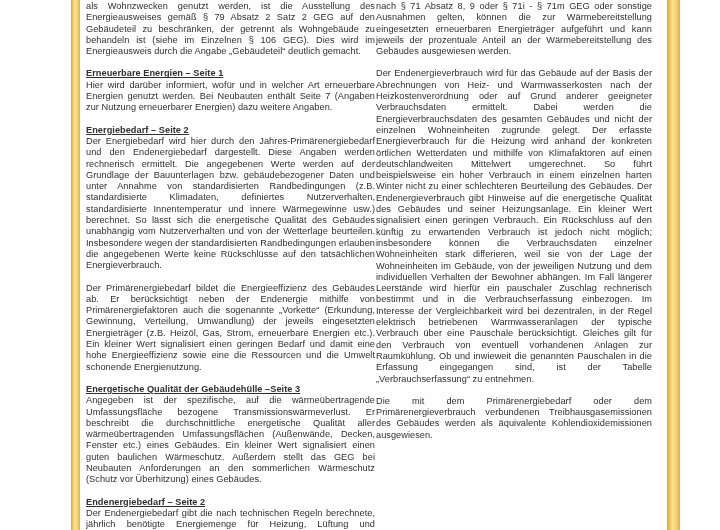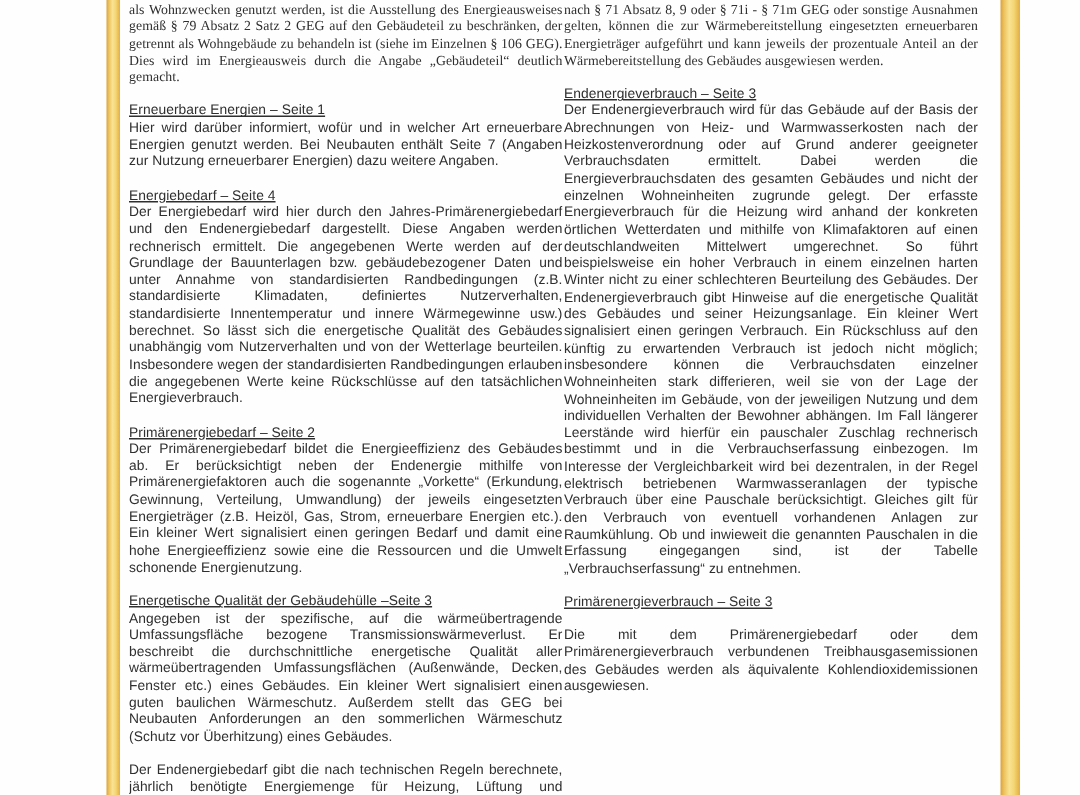--- a/index.html
+++ b/index.html
@@ -29,23 +29,23 @@
     height: 529px;
     overflow: hidden;
     font-size: 9.2px;
     line-height: 11.3px;
     text-align: justify;
     letter-spacing: 0.05px;
   }
   .column-left  { left: 86px;  width: 289px; }
   .column-right { left: 376px; width: 276px; }
   .section { margin-top: 11px; }
-  .section:first-child { margin-top: 0; font-family: Liberation Serif, serif; }
+  .section:first-child { margin-top: 0; }
   .section-heading {
-    font-weight: normal;
+    font-weight: bold;
     text-decoration: underline;
     text-align: left;
   }
   .section-body { }
 </style>
 </head>
 <body style="color: rgb(47, 47, 47);">
 
 <div class="page" style="background: rgb(254, 254, 254);"></div>
 
@@ -57,50 +57,48 @@
 
     <div class="section-body">als Wohnzwecken genutzt werden, ist die Ausstellung des Energieausweises gemäß § 79 Absatz 2 Satz 2 GEG auf den Gebäudeteil zu beschränken, der getrennt als Wohngebäude zu behandeln ist (siehe im Einzelnen § 106 GEG). Dies wird im Energieausweis durch die Angabe „Gebäudeteil“ deutlich gemacht.</div>
   </div>
 
   <div class="section">
     <div class="section-heading">Erneuerbare Energien – Seite 1</div>
     <div class="section-body">Hier wird darüber informiert, wofür und in welcher Art erneuerbare Energien genutzt werden. Bei Neubauten enthält Seite 7 (Angaben zur Nutzung erneuerbarer Energien) dazu weitere Angaben.</div>
   </div>
 
   <div class="section">
-    <div class="section-heading">Energiebedarf – Seite 4</div>
+    <div class="section-heading">Energiebedarf – Seite 2</div>
     <div class="section-body">Der Energiebedarf wird hier durch den Jahres-Primärenergiebedarf und den Endenergiebedarf dargestellt. Diese Angaben werden rechnerisch ermittelt. Die angegebenen Werte werden auf der Grundlage der Bauunterlagen bzw. gebäudebezogener Daten und unter Annahme von standardisierten Randbedingungen (z.B. standardisierte Klimadaten, definiertes Nutzerverhalten, standardisierte Innentemperatur und innere Wärmegewinne usw.) berechnet. So lässt sich die energetische Qualität des Gebäudes unabhängig vom Nutzerverhalten und von der Wetterlage beurteilen. Insbesondere wegen der standardisierten Randbedingungen erlauben die angegebenen Werte keine Rückschlüsse auf den tatsächlichen Energieverbrauch.</div>
   </div>
 
   <div class="section">
-    <div class="section-heading">Primärenergiebedarf – Seite 2</div>
     <div class="section-body">Der Primärenergiebedarf bildet die Energieeffizienz des Gebäudes ab. Er berücksichtigt neben der Endenergie mithilfe von Primärenergiefaktoren auch die sogenannte „Vorkette“ (Erkundung, Gewinnung, Verteilung, Umwandlung) der jeweils eingesetzten Energieträger (z.B. Heizöl, Gas, Strom, erneuerbare Energien etc.). Ein kleiner Wert signalisiert einen geringen Bedarf und damit eine hohe Energieeffizienz sowie eine die Ressourcen und die Umwelt schonende Energienutzung.</div>
   </div>
 
   <div class="section">
     <div class="section-heading">Energetische Qualität der Gebäudehülle –Seite 3</div>
     <div class="section-body">Angegeben ist der spezifische, auf die wärmeübertragende Umfassungsfläche bezogene Transmissionswärmeverlust. Er beschreibt die durchschnittliche energetische Qualität aller wärmeübertragenden Umfassungsflächen (Außenwände, Decken, Fenster etc.) eines Gebäudes. Ein kleiner Wert signalisiert einen guten baulichen Wärmeschutz. Außerdem stellt das GEG bei Neubauten Anforderungen an den sommerlichen Wärmeschutz (Schutz vor Überhitzung) eines Gebäudes.</div>
   </div>
 
   <div class="section">
+    <div class="section-heading">Endenergiebedarf – Seite 2</div>
     <div class="section-body">Der Endenergiebedarf gibt die nach technischen Regeln berechnete, jährlich benötigte Energiemenge für Heizung, Lüftung und Warmwasserbereitung an. Er wird unter Standardklima- und Standardnutzungsbedingungen errechnet und ist ein Indikator für die Energieeffizienz eines Gebäudes und seiner Anlagentechnik. Der Endenergiebedarf ist die Energiemenge die dem Gebäude unter der Annahme von standardisierten Bedingungen und unter Berücksichtigung der Energieverluste zugeführt werden muss.</div>
   </div>
 </div>
 <div class="column column-right">
   <div class="section">
 
     <div class="section-body">nach § 71 Absatz 8, 9 oder § 71i - § 71m GEG oder sonstige Ausnahmen gelten, können die zur Wärmebereitstellung eingesetzten erneuerbaren Energieträger aufgeführt und kann jeweils der prozentuale Anteil an der Wärmebereitstellung des Gebäudes ausgewiesen werden.</div>
   </div>
 
   <div class="section">
-    <div class="section-heading">Endenergieverbrauch – Seite 3</div>
     <div class="section-body">Der Endenergieverbrauch wird für das Gebäude auf der Basis der Abrechnungen von Heiz- und Warmwasserkosten nach der Heizkostenverordnung oder auf Grund anderer geeigneter Verbrauchsdaten ermittelt. Dabei werden die Energieverbrauchsdaten des gesamten Gebäudes und nicht der einzelnen Wohneinheiten zugrunde gelegt. Der erfasste Energieverbrauch für die Heizung wird anhand der konkreten örtlichen Wetterdaten und mithilfe von Klimafaktoren auf einen deutschlandweiten Mittelwert umgerechnet. So führt beispielsweise ein hoher Verbrauch in einem einzelnen harten Winter nicht zu einer schlechteren Beurteilung des Gebäudes. Der Endenergieverbrauch gibt Hinweise auf die energetische Qualität des Gebäudes und seiner Heizungsanlage. Ein kleiner Wert signalisiert einen geringen Verbrauch. Ein Rückschluss auf den künftig zu erwartenden Verbrauch ist jedoch nicht möglich; insbesondere können die Verbrauchsdaten einzelner Wohneinheiten stark differieren, weil sie von der Lage der Wohneinheiten im Gebäude, von der jeweiligen Nutzung und dem individuellen Verhalten der Bewohner abhängen. Im Fall längerer Leerstände wird hierfür ein pauschaler Zuschlag rechnerisch bestimmt und in die Verbrauchserfassung einbezogen. Im Interesse der Vergleichbarkeit wird bei dezentralen, in der Regel elektrisch betriebenen Warmwasseranlagen der typische Verbrauch über eine Pauschale berücksichtigt. Gleiches gilt für den Verbrauch von eventuell vorhandenen Anlagen zur Raumkühlung. Ob und inwieweit die genannten Pauschalen in die Erfassung eingegangen sind, ist der Tabelle „Verbrauchserfassung“ zu entnehmen.</div>
   </div>
 
   <div class="section">
-    <div class="section-heading">Primärenergieverbrauch – Seite 3</div>
   </div>
 
   <div class="section">
     <div class="section-body">Die mit dem Primärenergiebedarf oder dem Primärenergieverbrauch verbundenen Treibhausgasemissionen des Gebäudes werden als äquivalente Kohlendioxidemissionen ausgewiesen.</div>
   </div>
 
 </div>
 
 </body></html>

